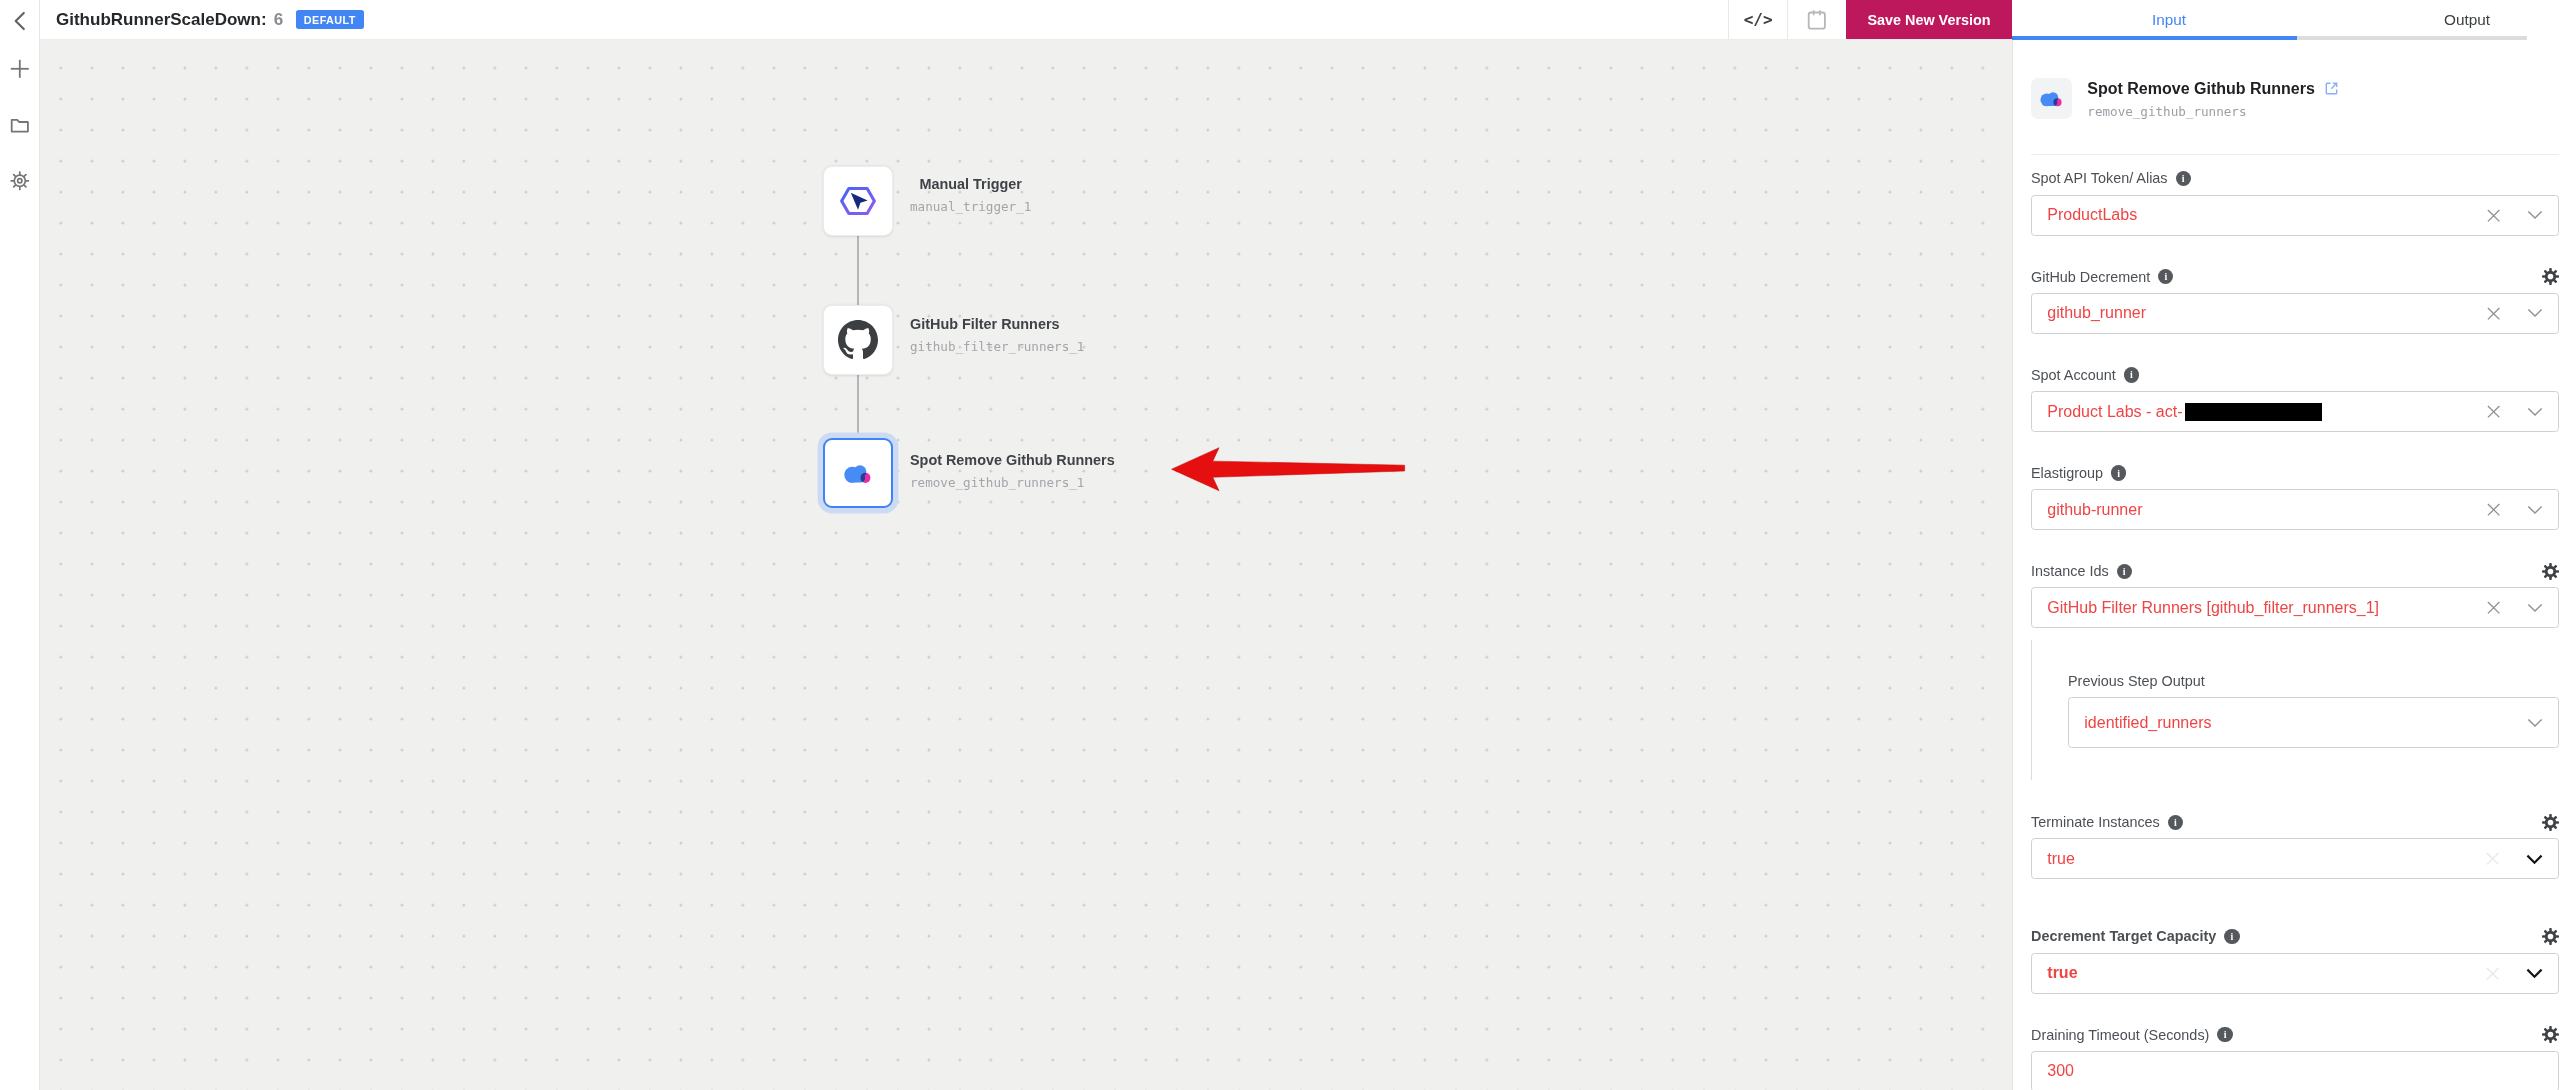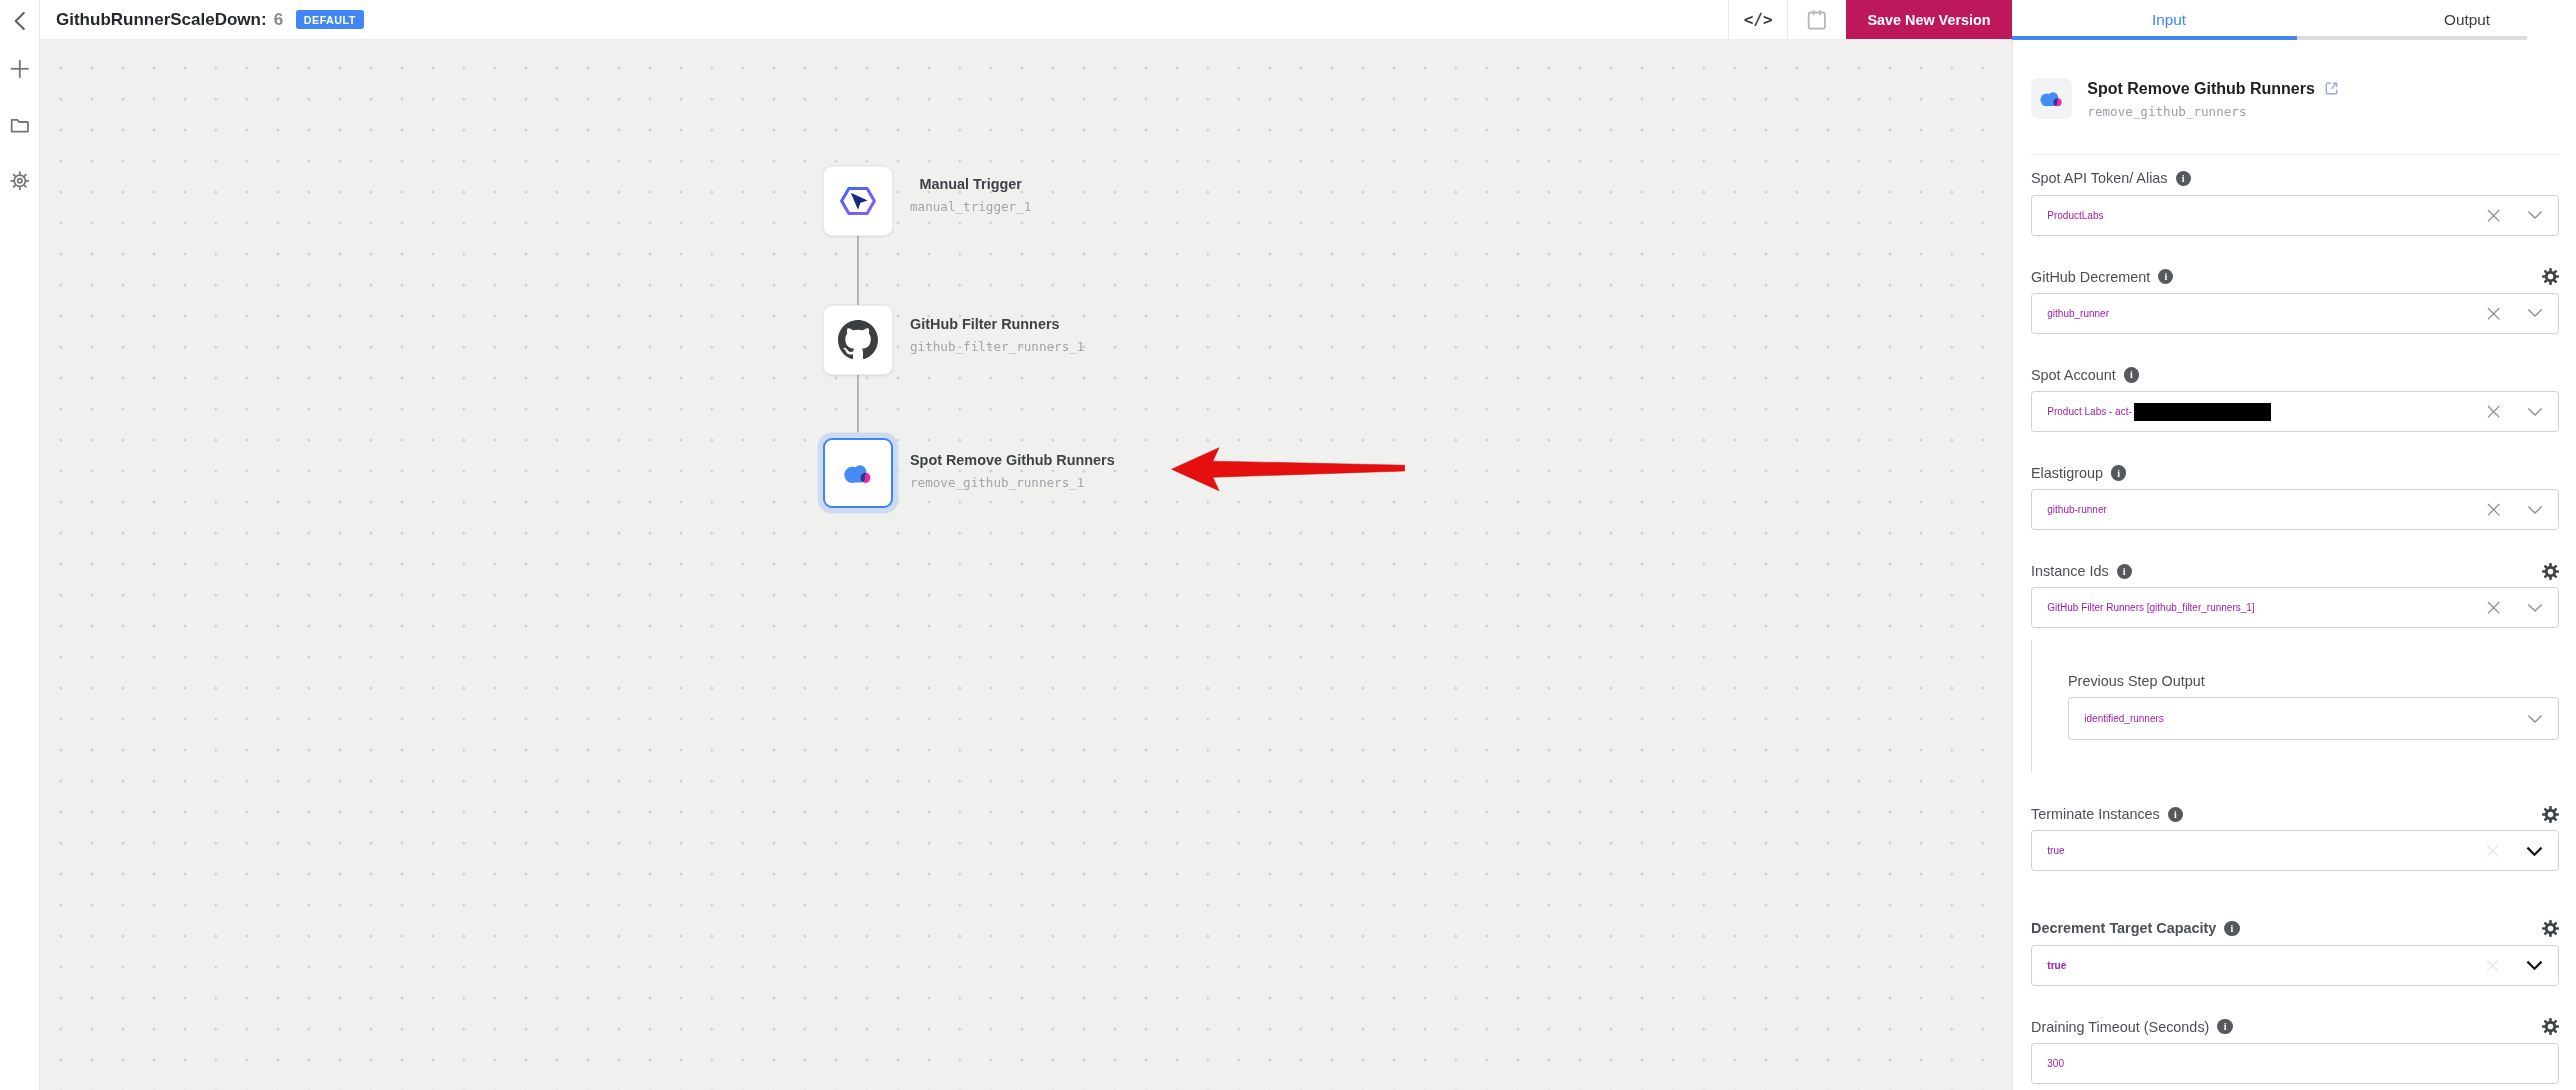--- a/index.html
+++ b/index.html
@@ -73,30 +73,30 @@
   .field.first { margin-top:14.4px; }
   .label-row { display:flex; align-items:center; gap:8px; font-size:14.4px; color:#4c5055;
                height:18px; }
   .gear-right { margin-left:auto; display:flex; cursor:pointer; }
   .info { width:15.3px; height:15.3px; border-radius:50%; background:#55585c; color:#fff;
           font-size:10px; font-weight:700; font-family:"Liberation Serif", serif;
           display:flex; align-items:center; justify-content:center; flex:0 0 auto; }
   .info::after { content:"i"; }
   .fbox { margin-top:7.2px; height:41px; border:0.9px solid #d1d1d1; border-radius:3.6px;
           background:#fff; display:flex; align-items:center; padding:0 15.3px;
-          font-size:10px; color:#a21caf; }
+          font-size:16px; color:#ef4444; }
   .fbox .controls { margin-left:auto; display:flex; align-items:center; gap:25px; }
   .clear-x { cursor:pointer; display:flex; }
   .chev { cursor:pointer; display:flex; }
   .redact { display:inline-block; width:137px; height:18px; background:#000; margin-left:2.7px;
             vertical-align:middle; }
 
   .nested { margin-top:11.7px; border-left:0.9px solid #dcdcdc; padding:32px 0 32px 36px; }
   .nested .label-row { color:#4c5055; }
-  .nested .fbox { height:43px; }
+  .nested .fbox { height:51px; }
   .f-extra1 { margin-top:48px;font-weight:bold; }
 </style>
 </head>
 <body>
 
 <div class="app">
 
   <div class="rail">
     <div class="back">
       <svg width="14.4" height="20" viewBox="0 0 16 22">

